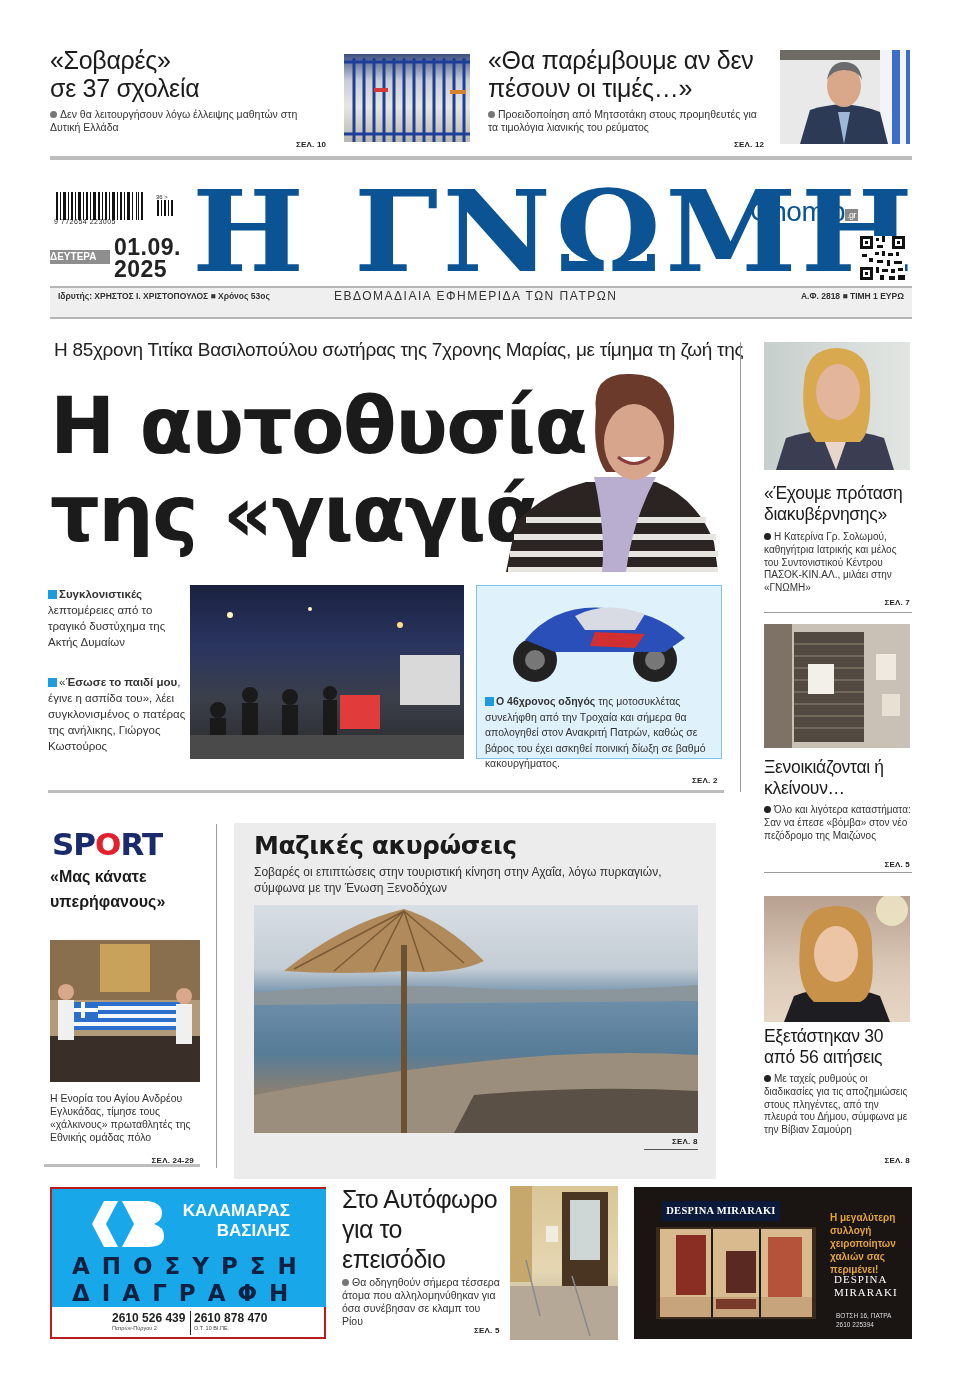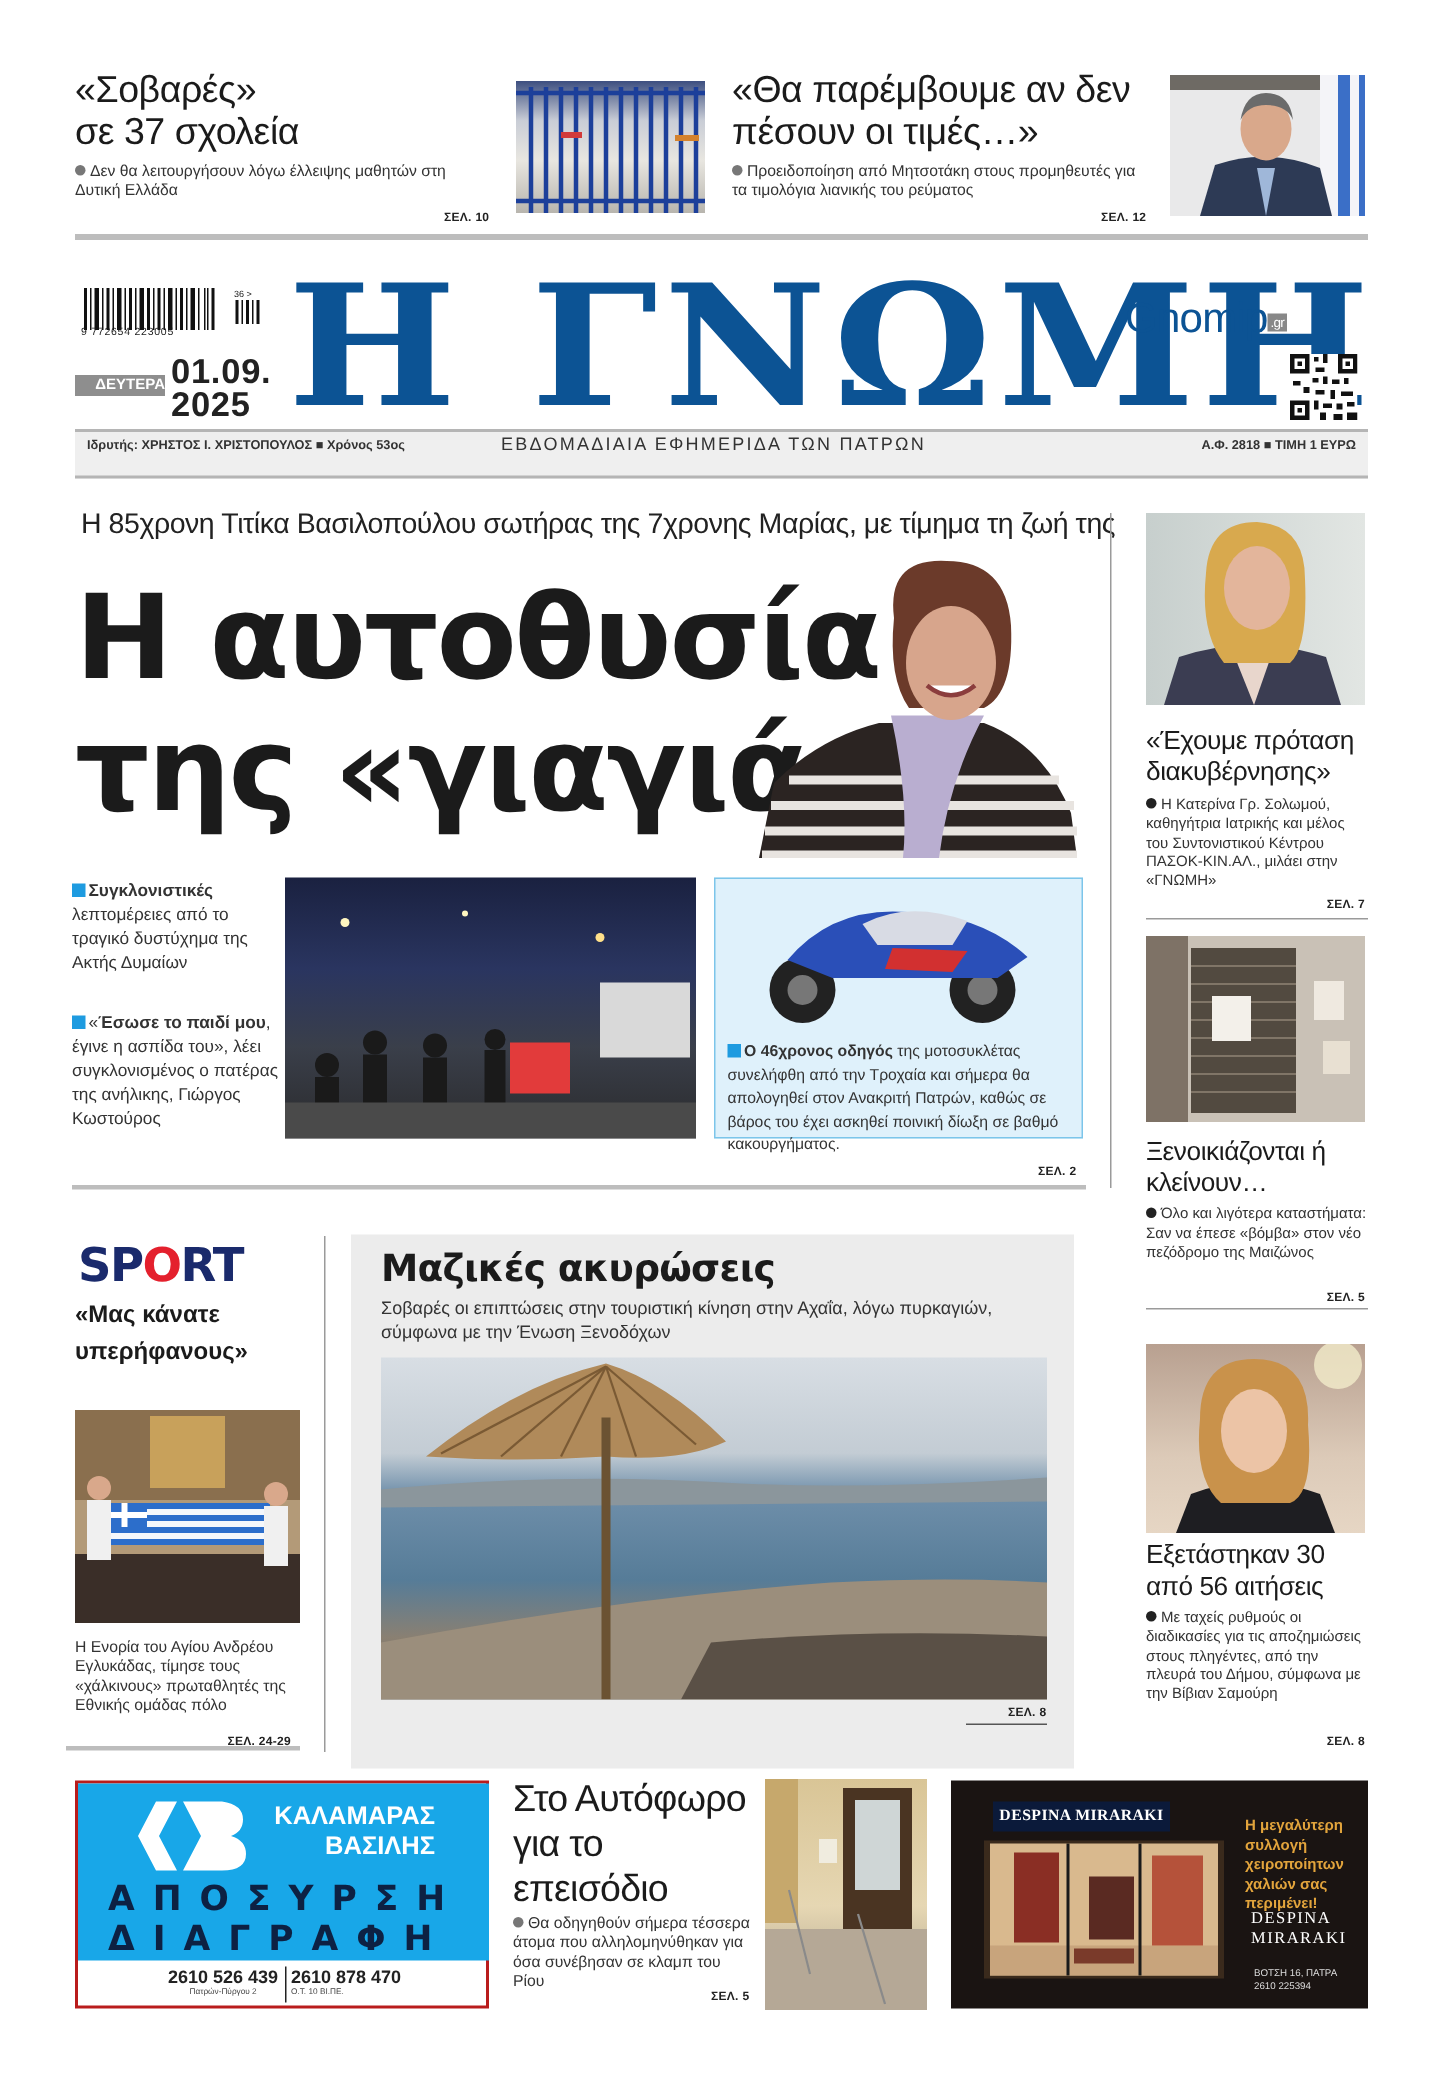--- a/index.html
+++ b/index.html
@@ -14,21 +14,21 @@
   .photo { overflow: hidden; }
 
   
   .teaser-title { font-size: 25px; line-height: 28px; color: #1b1b1b; letter-spacing: -0.3px; }
   .teaser-sub { font-size: 10.5px; line-height: 13px; color: #333; }
 
   
   .logo { font-family: "DejaVu Serif", "Liberation Serif", serif; font-weight: bold; color: #0c5394; font-size: 112px; letter-spacing: 4px; line-height: 100px; transform: scaleX(1.06); transform-origin: left; }
   .gnomip { font-size: 28px; color: #0c5394; letter-spacing: -0.5px; }
   .gr-badge { background: #888; color: #fff; font-size: 9px; padding: 1px 2px; vertical-align: 3px; }
-  .dateday { background: #8e8e8e; color: #fff; font-size: 10px; font-weight: bold; text-align: right; line-height: 14px; }
+  .dateday { background: #8e8e8e; color: #fff; font-size: 10px; font-weight: bold; text-align: left; line-height: 14px; }
   .datebig { font-size: 23px; font-weight: bold; line-height: 22px; color: #222; letter-spacing: 0.5px; }
   .infobar { background: #efefef; border-top: 2px solid #b5b5b5; border-bottom: 2px solid #b5b5b5; height: 33px; font-size: 8.5px; font-weight: bold; color: #333; }
   .infobar .mid { font-weight: normal; font-size: 12px; letter-spacing: 1.5px; }
 
   
   .supra { font-size: 19px; color: #222; letter-spacing: -0.3px; }
   .headline { font-family: "DejaVu Sans", sans-serif; font-weight: bold; font-size: 78px; line-height: 88px; color: #1b1b1b; letter-spacing: -1.5px; }
   .side-note { font-size: 11.5px; line-height: 16px; color: #333; }
   .moto-box { background: #dff1fb; border: 1px solid #7cc5ea; }
 
@@ -406,21 +406,21 @@
     </svg>
     <div class="abs" style="right:36px;top:12px;color:#fff;font-weight:bold;font-size:17px;line-height:20px;text-align:right;">
       <div>ΚΑΛΑΜΑΡΑΣ</div>
       <div>ΒΑΣΙΛΗΣ</div>
     </div>
     <div class="abs" style="left:20px;top:64px;width:240px;color:#0d2143;font-family:'DejaVu Sans',sans-serif;font-weight:bold;font-size:23px;line-height:27px;letter-spacing:12px;">
       <div>ΑΠΟΣΥΡΣΗ</div>
       <div>ΔΙΑΓΡΑΦΗ</div>
     </div>
   </div>
-  <div class="abs" style="left:60px;top:122px;text-align:center;">
+  <div class="abs" style="left:60px;top:122px;text-align:left;">
     <div style="font-size:12px;font-weight:bold;color:#222;">2610 526 439</div>
     <div style="font-size:5.5px;color:#444;">Πατρών-Πύργου 2</div>
   </div>
   <div class="abs" style="left:138px;top:122px;width:1px;height:24px;background:#222;"></div>
   <div class="abs" style="left:142px;top:122px;">
     <div style="font-size:12px;font-weight:bold;color:#222;">2610 878 470</div>
     <div style="font-size:5.5px;color:#444;">Ο.Τ. 10 ΒΙ.ΠΕ.</div>
   </div>
 </div>
 

